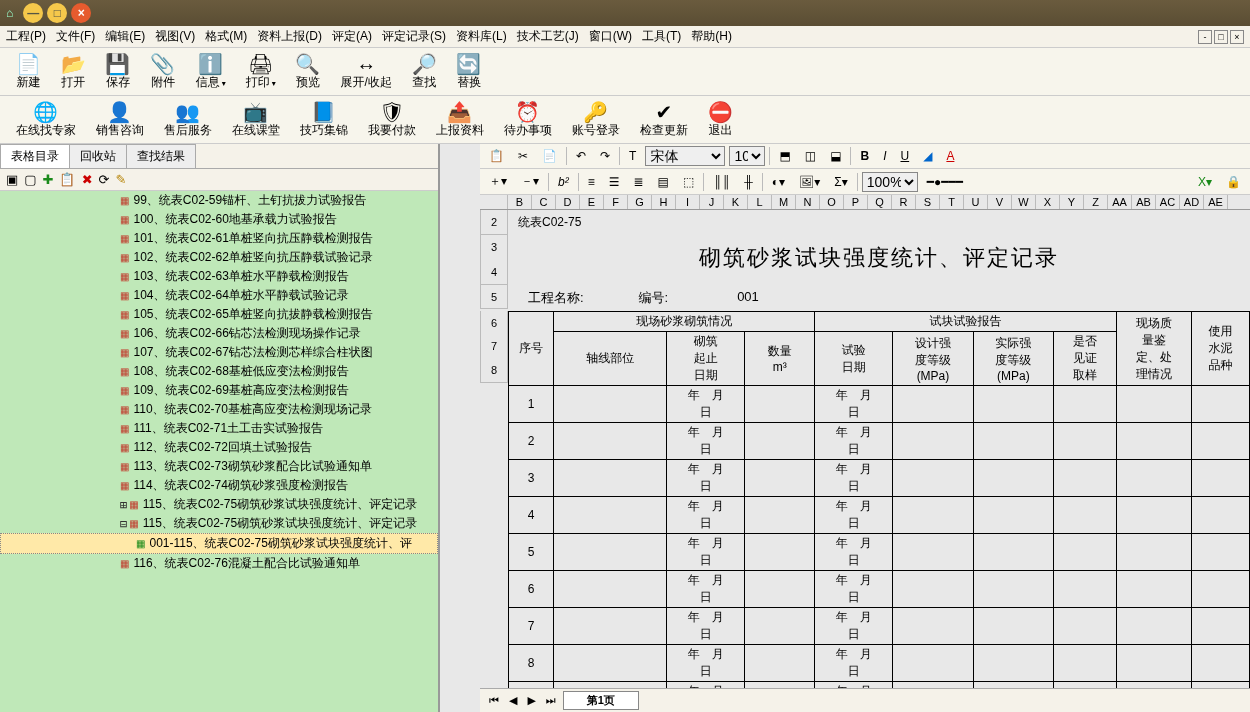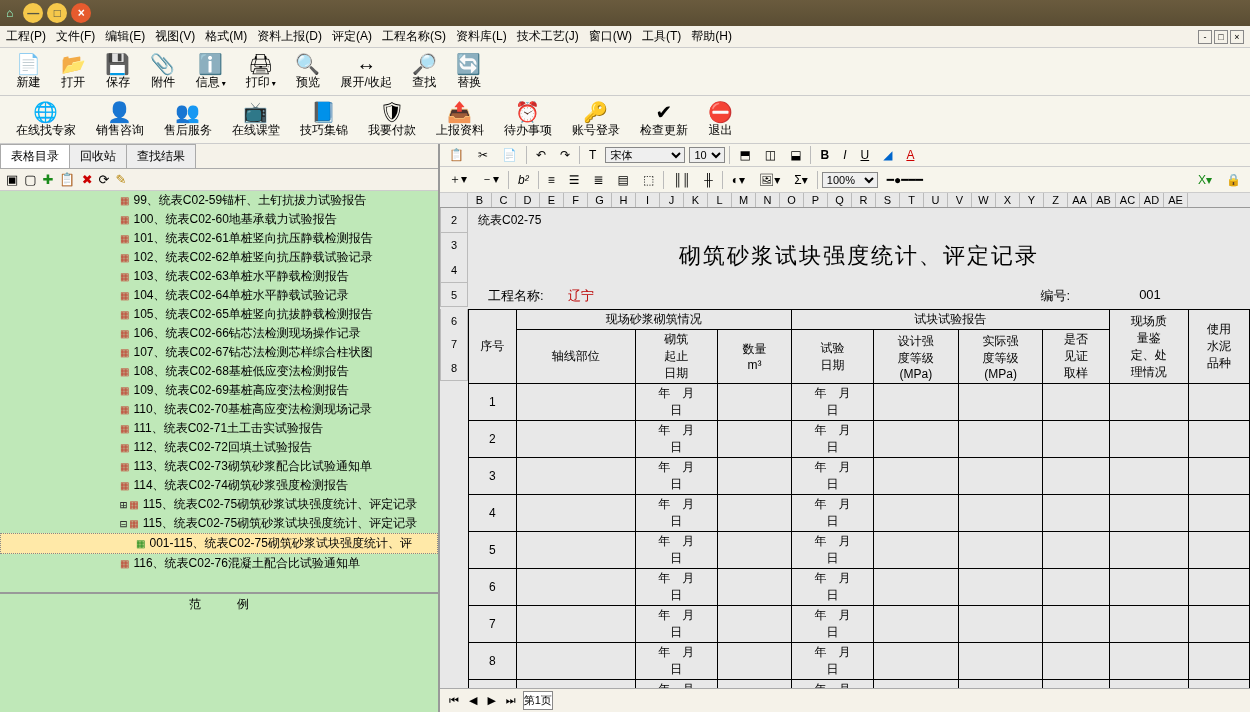--- a/index.html
+++ b/index.html
@@ -12,80 +12,80 @@
 .wbtn.max { background: #f5c84b; color: #554; }
 .wbtn.close { background: #e65b2e; color: #fff; }
 .menubar { background: #f5f2e9; height: 22px; display: flex; align-items: center; padding: 0 6px; gap: 10px; border-bottom: 1px solid #ccc; }
 .menubar span { cursor: pointer; }
 .menubar .rightctrl { margin-left: auto; display: flex; gap: 2px; }
 .menubar .rightctrl div { width: 14px; height: 14px; border: 1px solid #888; font-size: 9px; text-align: center; line-height: 12px; cursor: pointer; }
 .toolbar1, .toolbar2 { background: #f7f5ec; display: flex; align-items: flex-end; padding: 2px 6px; border-bottom: 1px solid #ccc; }
 .tbtn { display: flex; flex-direction: column; align-items: center; padding: 2px 10px; cursor: pointer; font-size: 12px; }
 .tbtn .ico { font-size: 20px; height: 22px; }
 .tbtn .drop { font-size: 8px; margin-left: 2px; }
-.workarea { display: flex; height: calc(712px - 26px - 22px - 48px - 48px); }
+.workarea { display: flex; height: calc(712px - 26px - 22px - 48px - 48px); gap: 40px; }
 .leftpanel { width: 440px; border-right: 2px solid #999; display: flex; flex-direction: column; background: #fff; }
 .tabs { display: flex; background: #f5f2e9; border-bottom: 1px solid #aaa; }
 .tab { padding: 3px 10px; border: 1px solid #aaa; border-bottom: none; background: #fff; margin-right: -1px; cursor: pointer; }
 .tab.inactive { background: #eee; }
 .minitb { background: #f5f2e9; padding: 3px 6px; display: flex; gap: 6px; border-bottom: 1px solid #ccc; }
 .minitb span { cursor: pointer; font-size: 13px; }
 .dropdown { display: flex; padding: 2px; }
 .dropdown select { flex: 1; background: #bfe8b8; border: 1px solid #888; font-size: 12px; }
 .tree { flex: 1; overflow: auto; background: #bfe8b8; font-size: 12px; }
 .tree-item { display: flex; align-items: center; padding: 1px 0 1px 120px; white-space: nowrap; cursor: pointer; }
 .tree-item.sel { background: #ffe9a8; border: 1px dotted #888; padding-left: 135px; }
 .tree-item .nico { color: #c0392b; margin-right: 4px; font-size: 10px; }
 .tree-item.sel .nico { color: #1a8a1a; }
 .tree-item .expander { font-family: monospace; margin-right: 2px; color: #333; }
 .example { height: 120px; background: #bfe8b8; border-top: 2px solid #999; text-align: center; padding-top: 2px; }
 .rightpanel { flex: 1; display: flex; flex-direction: column; background: #fff; }
 .rtoolbar { background: #f7f5ec; border-bottom: 1px solid #ccc; padding: 2px 4px; display: flex; flex-wrap: wrap; gap: 4px; align-items: center; }
 .rtoolbar .btn { padding: 1px 4px; cursor: pointer; font-size: 12px; border: 1px solid transparent; }
-.rtoolbar select, .rtoolbar input { font-size: 11px; border: 1px solid #888; }
+.rtoolbar select, .rtoolbar input { font-size: 14px; border: 1px solid #888; }
 .rtoolbar .vsep { width: 1px; height: 18px; background: #bbb; }
 .colheaders { display: flex; background: #e8e8e8; border-bottom: 1px solid #999; }
 .colheaders div { border-right: 1px solid #bbb; text-align: center; font-size: 11px; padding: 1px 0; }
 .sheet { flex: 1; overflow: auto; background: #e8e8e8; position: relative; }
 .sheetinner { background: #e8e8e8; }
 .formrow { display: flex; }
 .rownum { width: 28px; min-width: 28px; background: #e8e8e8; border: 1px solid #bbb; border-top: none; text-align: center; font-size: 11px; display: flex; align-items: center; justify-content: center; }
 .cellarea { flex: 1; }
 .doctitle { text-align: center; font-size: 22px; font-family: SimSun; padding: 8px 0; letter-spacing: 2px; }
 .metarow { display: flex; padding: 4px 20px; font-size: 13px; }
 .metarow .lbl { width: 80px; }
 .metarow .val { flex: 1; color: #b00; }
 .metarow .lbl2 { width: 60px; text-align: right; }
 .metarow .val2 { width: 160px; text-align: center; }
 table.grid { border-collapse: collapse; width: 100%; font-size: 12px; }
 table.grid th, table.grid td { border: 1px solid #000; text-align: center; padding: 1px 2px; vertical-align: middle; }
 table.grid th { font-weight: normal; background: #e8e8e8; }
 .sheetfooter { background: #f5f2e9; border-top: 1px solid #aaa; padding: 2px 6px; display: flex; align-items: center; gap: 4px; font-size: 11px; }
 .sheetfooter .navb { cursor: pointer; padding: 0 3px; }
-.sheetfooter .pagetab { background: #fff; border: 1px solid #888; padding: 1px 0; }
+.sheetfooter .pagetab { background: #fff; border: 1px solid #888; padding: 1px 23px; font-weight: bold; }
 </style>
 </head>
 <body>
 
 <div class="titlebar">
   <span class="logo">⌂</span>
   <span class="wbtn min">—</span>
   <span class="wbtn max">□</span>
   <span class="wbtn close">×</span>
 </div>
 
 <div class="menubar" id="menubar">
     <span>工程(P)</span>
     <span>文件(F)</span>
     <span>编辑(E)</span>
     <span>视图(V)</span>
     <span>格式(M)</span>
     <span>资料上报(D)</span>
     <span>评定(A)</span>
-    <span>工程名称(S)</span>
+    <span>评定记录(S)</span>
     <span>资料库(L)</span>
     <span>技术工艺(J)</span>
     <span>窗口(W)</span>
     <span>工具(T)</span>
     <span>帮助(H)</span>
   <div class="rightctrl">
     <div>-</div>
     <div>□</div>
     <div>×</div>
   </div>
@@ -211,23 +211,20 @@
         <div class="tree-item"><span class="nico">▦</span>110、统表C02-70基桩高应变法检测现场记录</div>
         <div class="tree-item"><span class="nico">▦</span>111、统表C02-71土工击实试验报告</div>
         <div class="tree-item"><span class="nico">▦</span>112、统表C02-72回填土试验报告</div>
         <div class="tree-item"><span class="nico">▦</span>113、统表C02-73砌筑砂浆配合比试验通知单</div>
         <div class="tree-item"><span class="nico">▦</span>114、统表C02-74砌筑砂浆强度检测报告</div>
         <div class="tree-item"><span class="expander">⊞</span><span class="nico">▦</span>115、统表C02-75砌筑砂浆试块强度统计、评定记录</div>
         <div class="tree-item"><span class="expander">⊟</span><span class="nico">▦</span>115、统表C02-75砌筑砂浆试块强度统计、评定记录</div>
         <div class="tree-item sel"><span class="nico">▦</span>001-115、统表C02-75砌筑砂浆试块强度统计、评</div>
         <div class="tree-item"><span class="nico">▦</span>116、统表C02-76混凝土配合比试验通知单</div>
       </div>
-    <div class="example">
-      <span>范　　　例</span>
-    </div>
   </div>
 
   <div class="rightpanel">
     <div class="rtoolbar">
       <span class="btn">📋</span>
       <span class="btn">✂</span>
       <span class="btn">📄</span>
       <span class="vsep"></span>
       <span class="btn">↶</span>
       <span class="btn">↷</span>
@@ -318,21 +315,20 @@
               <div>4</div>
             </div>
             <div class="cellarea doctitle">砌筑砂浆试块强度统计、评定记录</div>
           </div>
         <div class="formrow">
             <div class="rownum" style="height:24px">
               <div>5</div>
             </div>
           <div class="cellarea metarow">
             <span class="lbl">工程名称:</span>
-            <span class="val">辽宁</span>
             <span class="lbl2">编号:</span>
             <span class="val2">001</span>
           </div>
         </div>
         <div class="formrow">
           <div class="rownum" style="height:72px;display:flex;flex-direction:column;justify-content:space-around">
               <div>6</div>
               <div>7</div>
               <div>8</div>
             </div>

